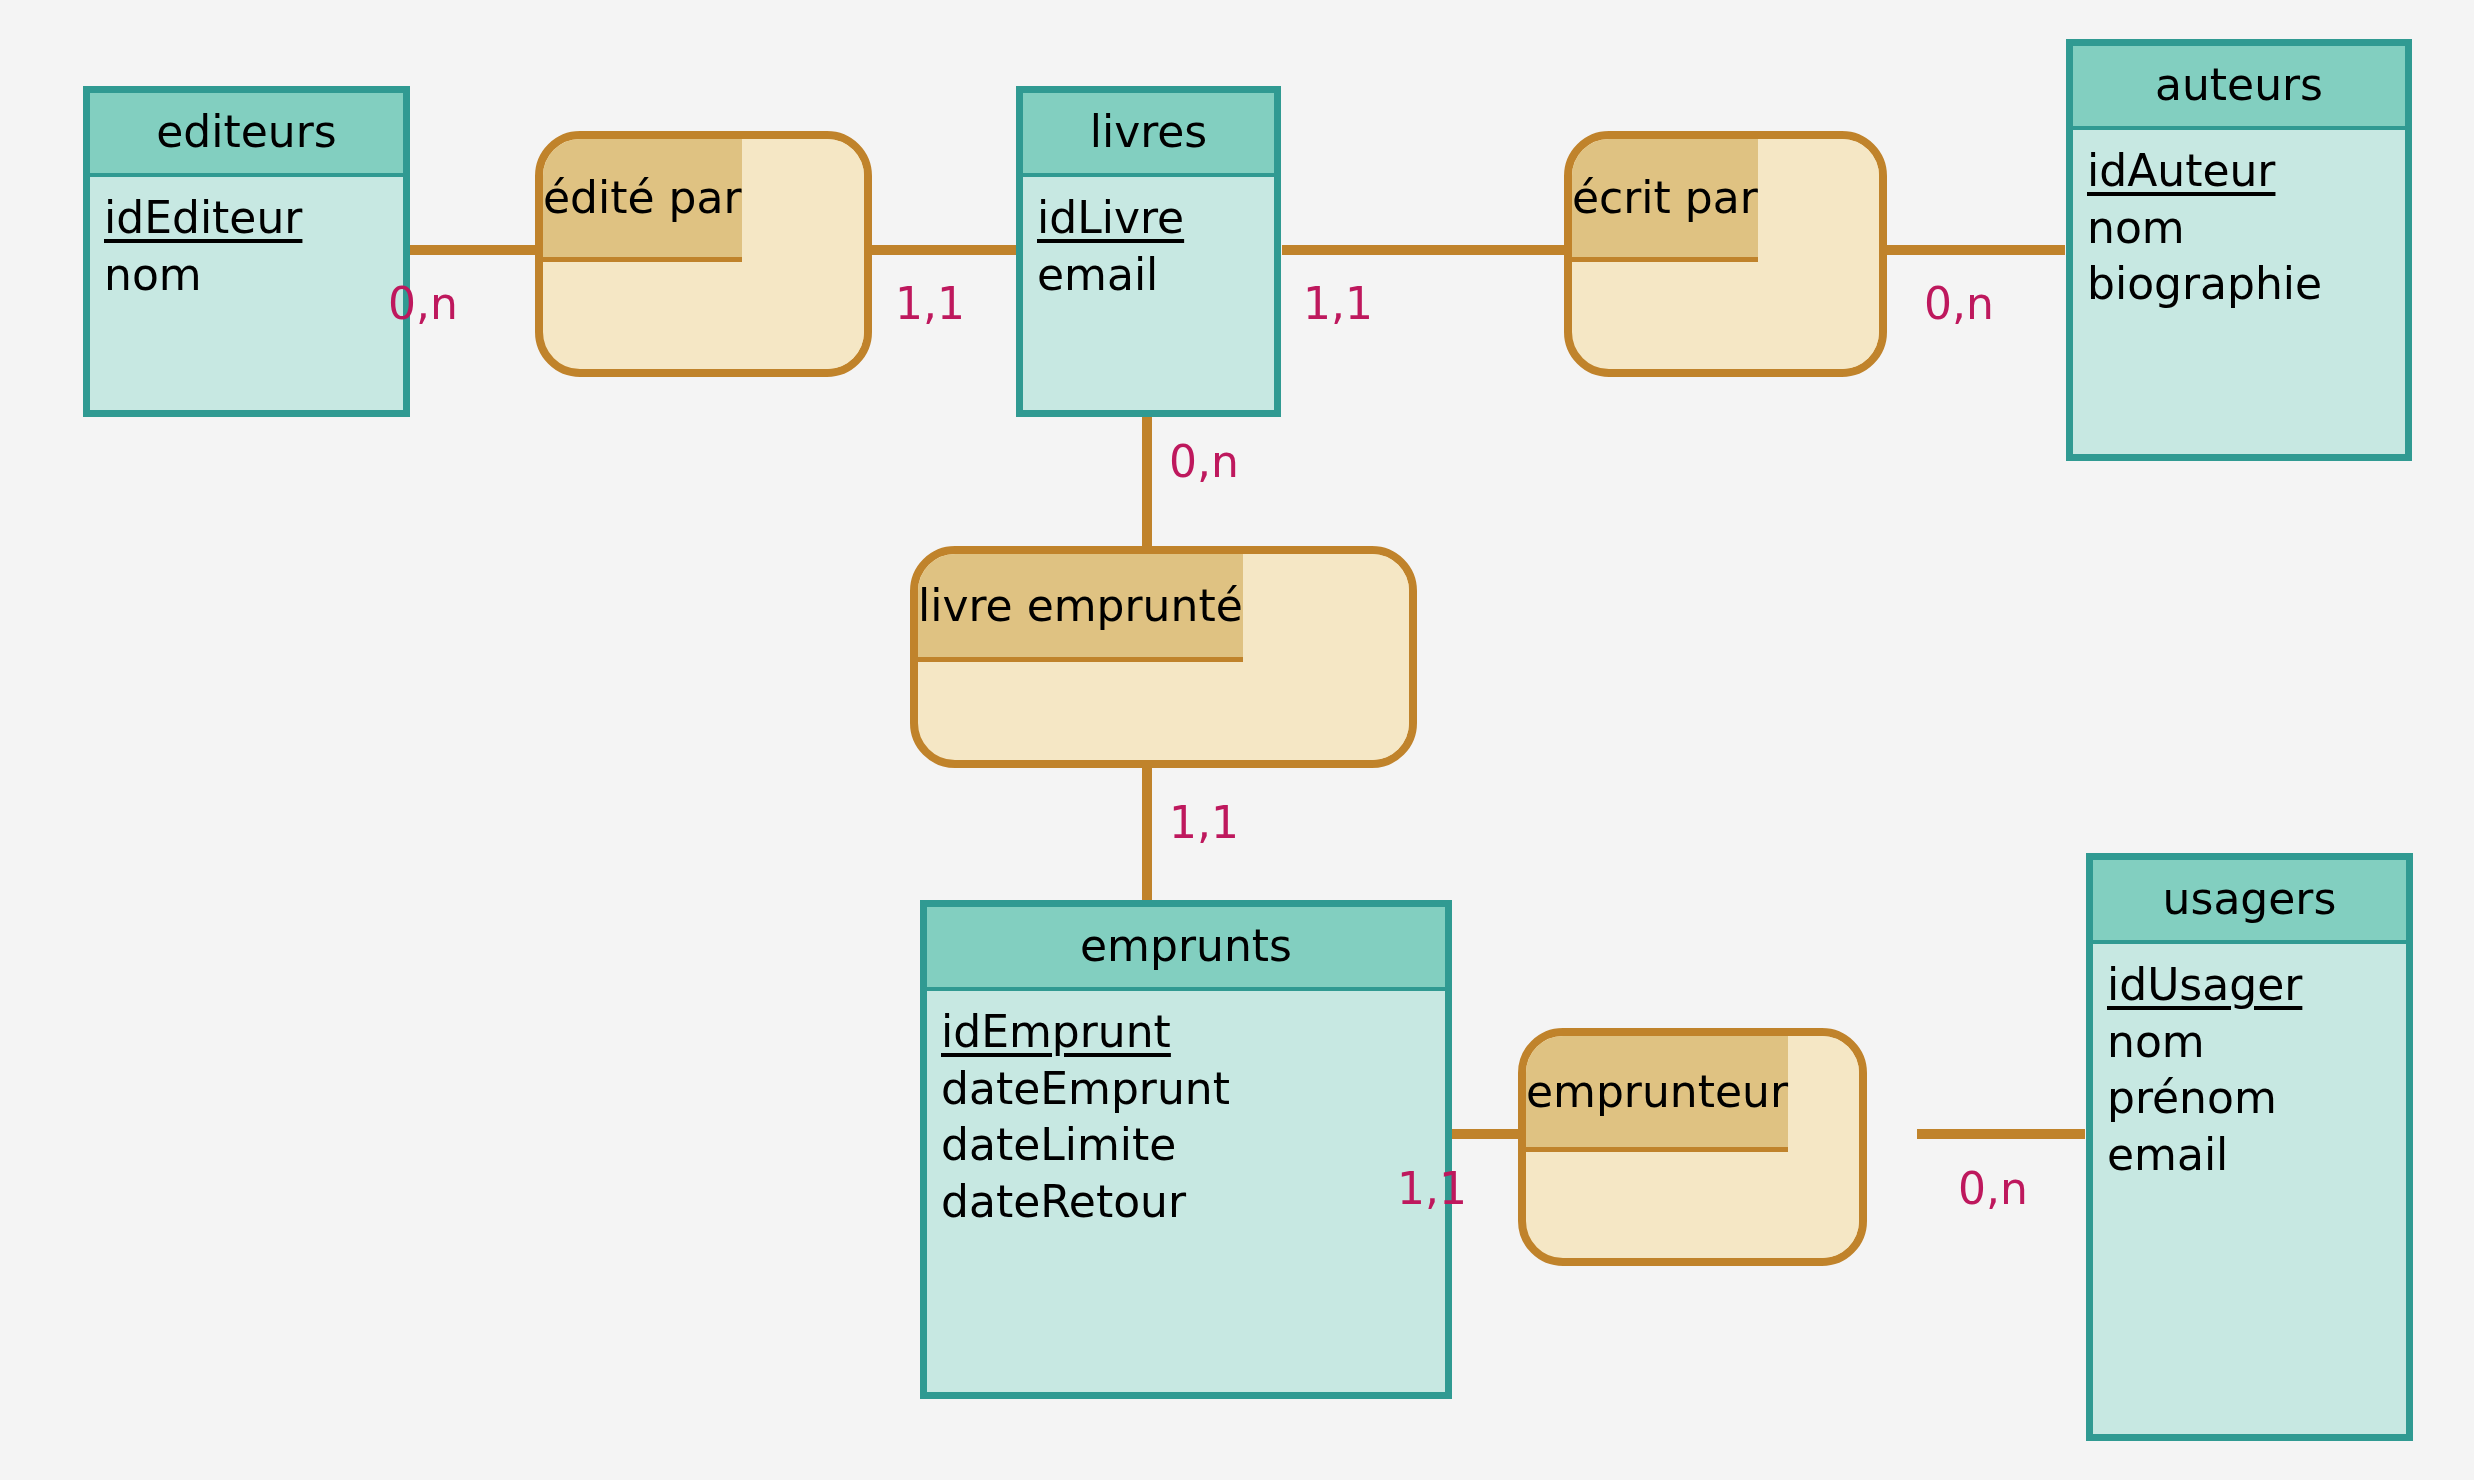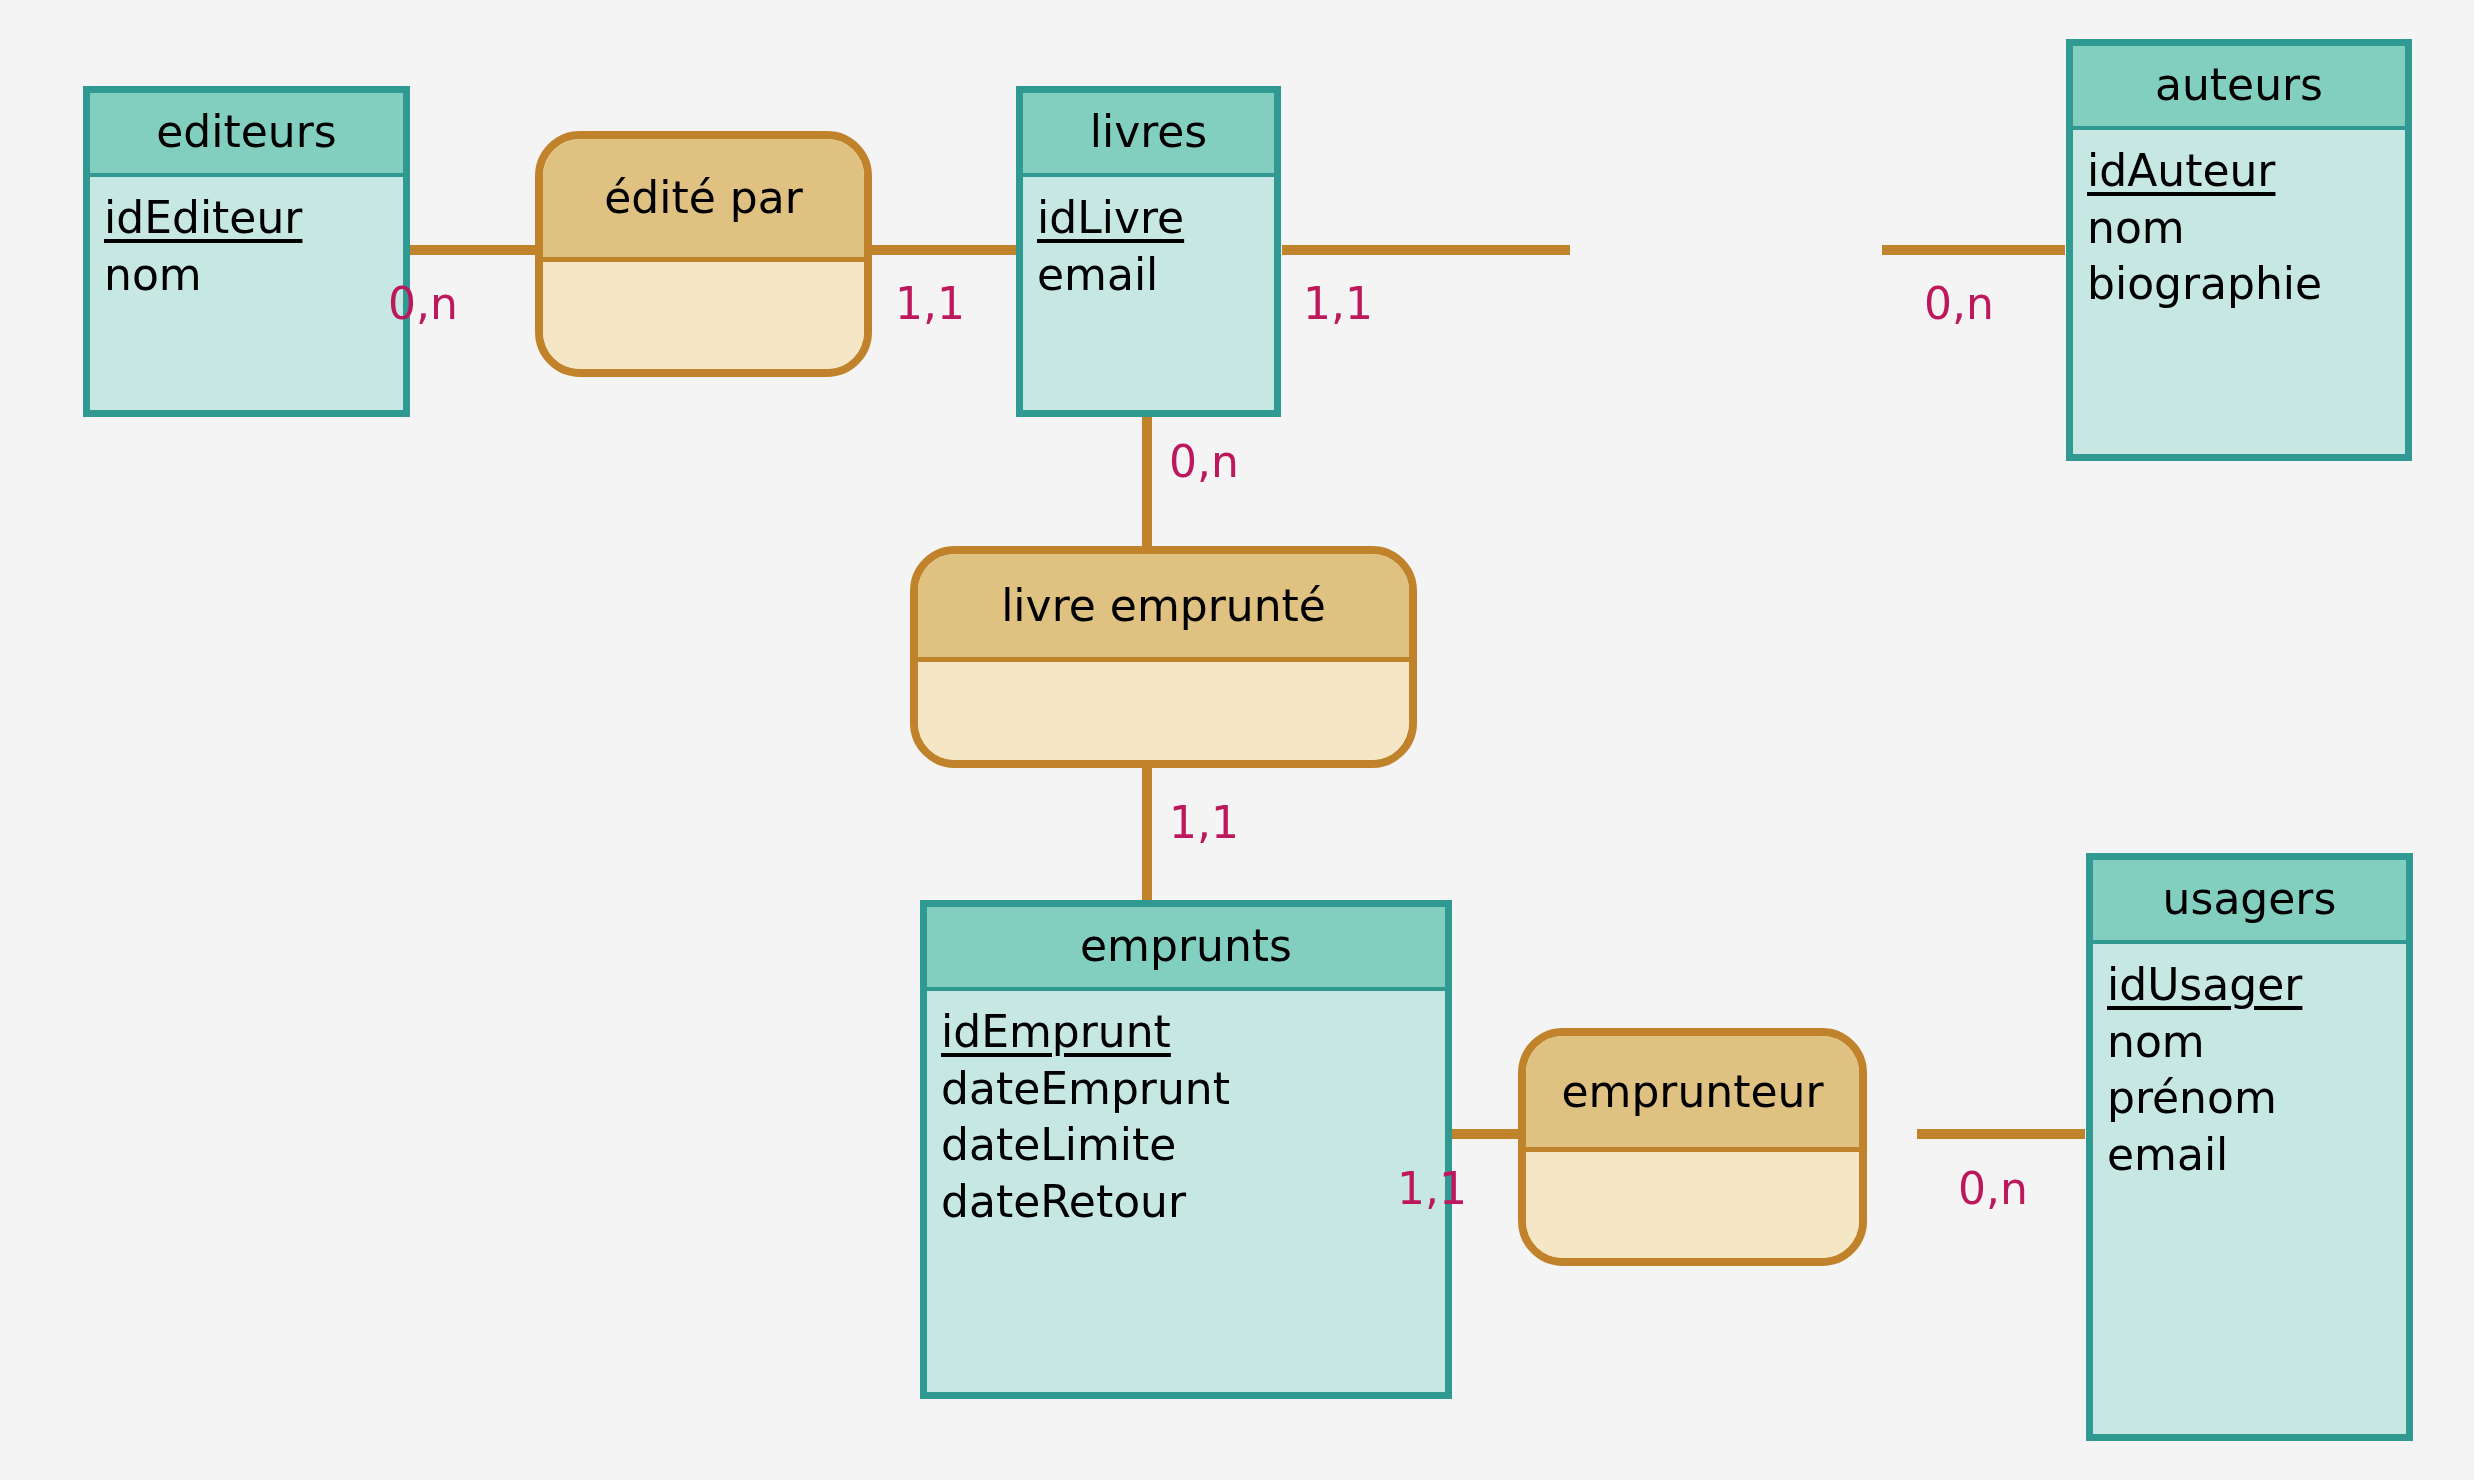--- a/index.html
+++ b/index.html
@@ -75,21 +75,21 @@
 
   
   .rel {
     position: absolute;
     box-sizing: border-box;
     border: 8.6px solid #C0832B;
     border-radius: 45px;
     background: #F5E7C5;
     overflow: hidden;
     display: flex;
-    flex-direction: column;
+    flex-direction: row;
   }
   .rel-header {
     background: #DFC282;
     border-bottom: 5.5px solid #C0832B;
     color: #000;
     font-size: 44px;
     line-height: 1;
     text-align: center;
     white-space: nowrap;
     display: flex;
@@ -129,20 +129,24 @@
   </div>
 
   <div class="entity" style="left:1016px; top:86px; width:265px; height:331px;">
     <div class="entity-header">livres</div>
     <div class="entity-body">
       <div class="attr pk">idLivre</div>
       <div class="attr">email</div>
     </div>
   </div>
 
+  <div class="rel" style="left:1564px; top:131px; width:323px; height:246px;">
+    <div class="rel-header" style="height:118px;">écrit par</div>
+    <div class="rel-body"></div>
+  </div>
 
   <div class="entity" style="left:2066px; top:39px; width:346px; height:422px;">
     <div class="entity-header">auteurs</div>
     <div class="entity-body">
       <div class="attr pk">idAuteur</div>
       <div class="attr">nom</div>
       <div class="attr">biographie</div>
     </div>
   </div>
 

